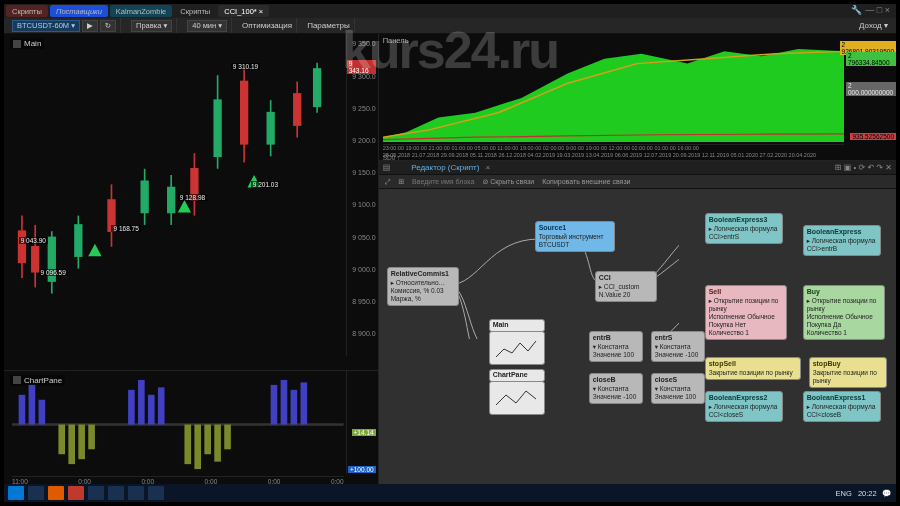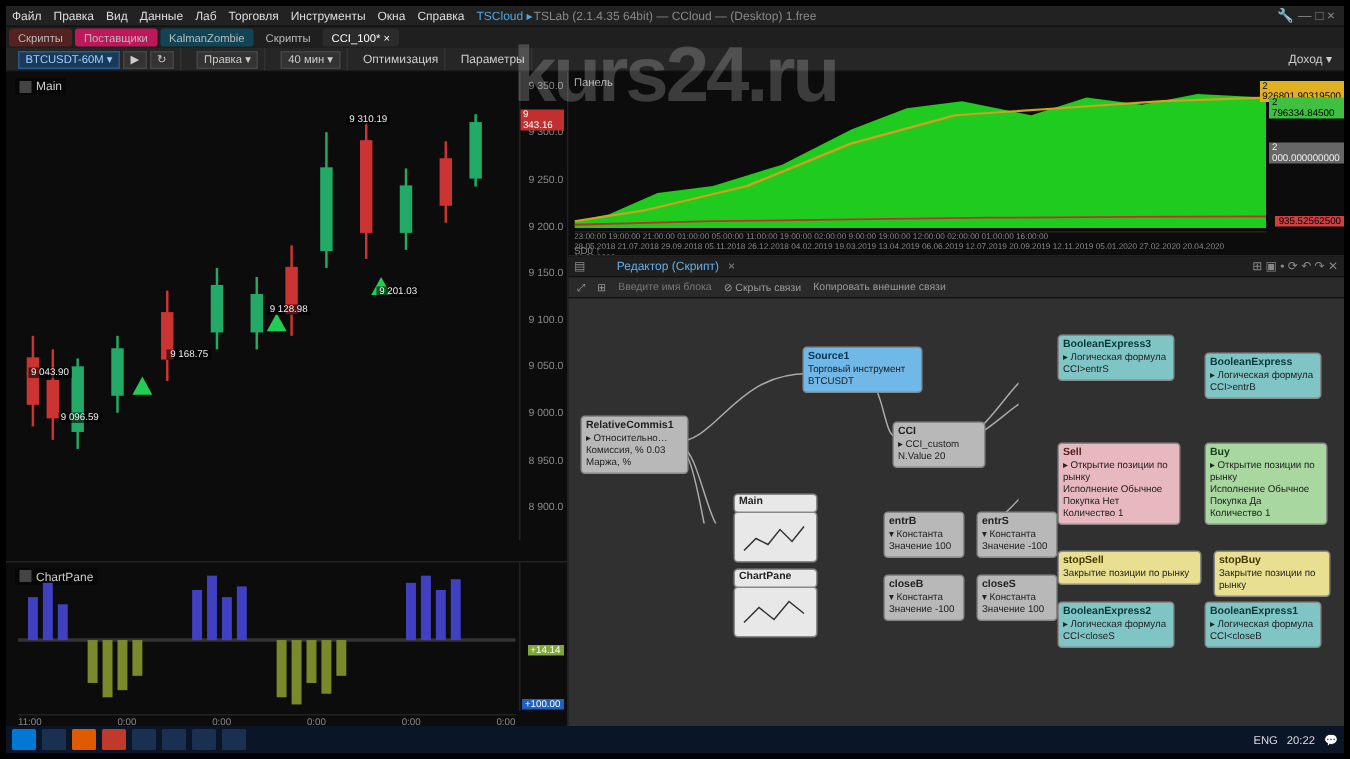--- a/index.html
+++ b/index.html
@@ -5,21 +5,21 @@
   * { box-sizing: border-box; margin: 0; padding: 0; font-family: Tahoma, Arial, sans-serif; }
   body { width: 900px; height: 506px; background: #000; overflow: hidden; font-size: 8px; color: #ccc; position: relative; }
   .app { position: absolute; left: 4px; top: 4px; right: 4px; bottom: 4px; background: #1b1b1b; display: flex; flex-direction: column; }
   .menubar { height: 14px; background: #222; display: flex; align-items: center; padding: 0 4px; gap: 8px; font-size: 8px; color: #ddd; border-bottom: 1px solid #111; }
   .menubar span { cursor: default; }
   .titlebar-center { position: absolute; left: 0; right: 0; top: 0; text-align: center; pointer-events: none; color: #888; font-size: 8px; line-height: 14px; }
   .tabbar { height: 14px; background: #1f1f1f; display: flex; align-items: center; padding: 0 2px; gap: 2px; }
   .tab { height: 12px; padding: 0 6px; display: flex; align-items: center; border-radius: 2px; font-size: 7.5px; color: #bbb; }
   .tab.active { background: #2b2b2b; color: #fff; text-align: center; }
   .tab.red { background: #552222; }
-  .tab.green { background: #be185d; }
+  .tab.green { background: #1d4ed8; font-style: italic; }
   .tab.cyan { background: #114455; }
   .toolbar { height: 16px; background: #262626; display: flex; align-items: center; padding: 0 4px; gap: 6px; border-bottom: 1px solid #111; }
   .toolbar .grp { display: flex; align-items: center; gap: 2px; padding: 0 4px; border-right: 1px solid #333; height: 100%; }
   .toolbar button { background: #333; border: 1px solid #444; color: #ccc; font-size: 7.5px; height: 12px; padding: 0 4px; }
   .main { flex: 1; display: flex; overflow: hidden; }
   
   .left { width: 42%; display: flex; flex-direction: column; background: #0d0d0d; border-right: 1px solid #222; }
   .chart-top { flex: 1; position: relative; background: #0c0c0c; }
   .chart-bot { height: 26%; position: relative; background: #0c0c0c; border-top: 1px solid #222; }
   .pane-label { position: absolute; left: 6px; top: 4px; display: flex; align-items: center; gap: 3px; background: rgba(0,0,0,.4); padding: 1px 3px; }
@@ -62,35 +62,22 @@
   .taskbar { position: absolute; left: 4px; right: 4px; bottom: 4px; height: 18px; background: #0a1628; display: flex; align-items: center; padding: 0 4px; gap: 4px; }
   .taskbar .tbi { width: 16px; height: 14px; background: #1a3050; border-radius: 1px; }
   .taskbar .tray { margin-left: auto; display: flex; align-items: center; gap: 6px; font-size: 7.5px; color: #ddd; }
   .watermark { position: absolute; top: 20px; left: 50%; transform: translateX(-50%); font-size: 52px; font-weight: 700; color: rgba(255,255,255,.2); pointer-events: none; letter-spacing: -2px; z-index: 50; }
   .win-icons { position: absolute; right: 6px; top: 1px; display: flex; gap: 6px; color: #888; font-size: 9px; }
 </style>
 </head>
 <body>
 
 <div class="app">
-  <div class="titlebar-center">TSLab (2.1.4.35 64bit) — CCloud — (Desktop) 1.free</div>
   <div class="win-icons">🔧 — □ ×</div>
 
-  <div class="menubar">
-    <span>Файл</span>
-    <span>Правка</span>
-    <span>Вид</span>
-    <span>Данные</span>
-    <span>Лаб</span>
-    <span>Торговля</span>
-    <span>Инструменты</span>
-    <span>Окна</span>
-    <span>Справка</span>
-    <span style="color:#4fa8e0">TSCloud ▸</span>
-  </div>
 
   <div class="tabbar">
     <div class="tab red">Скрипты</div>
     <div class="tab green">Поставщики</div>
     <div class="tab cyan">KalmanZombie</div>
     <div class="tab">Скрипты</div>
     <div class="tab active">CCI_100* ×</div>
   </div>
 
   <div class="toolbar">

